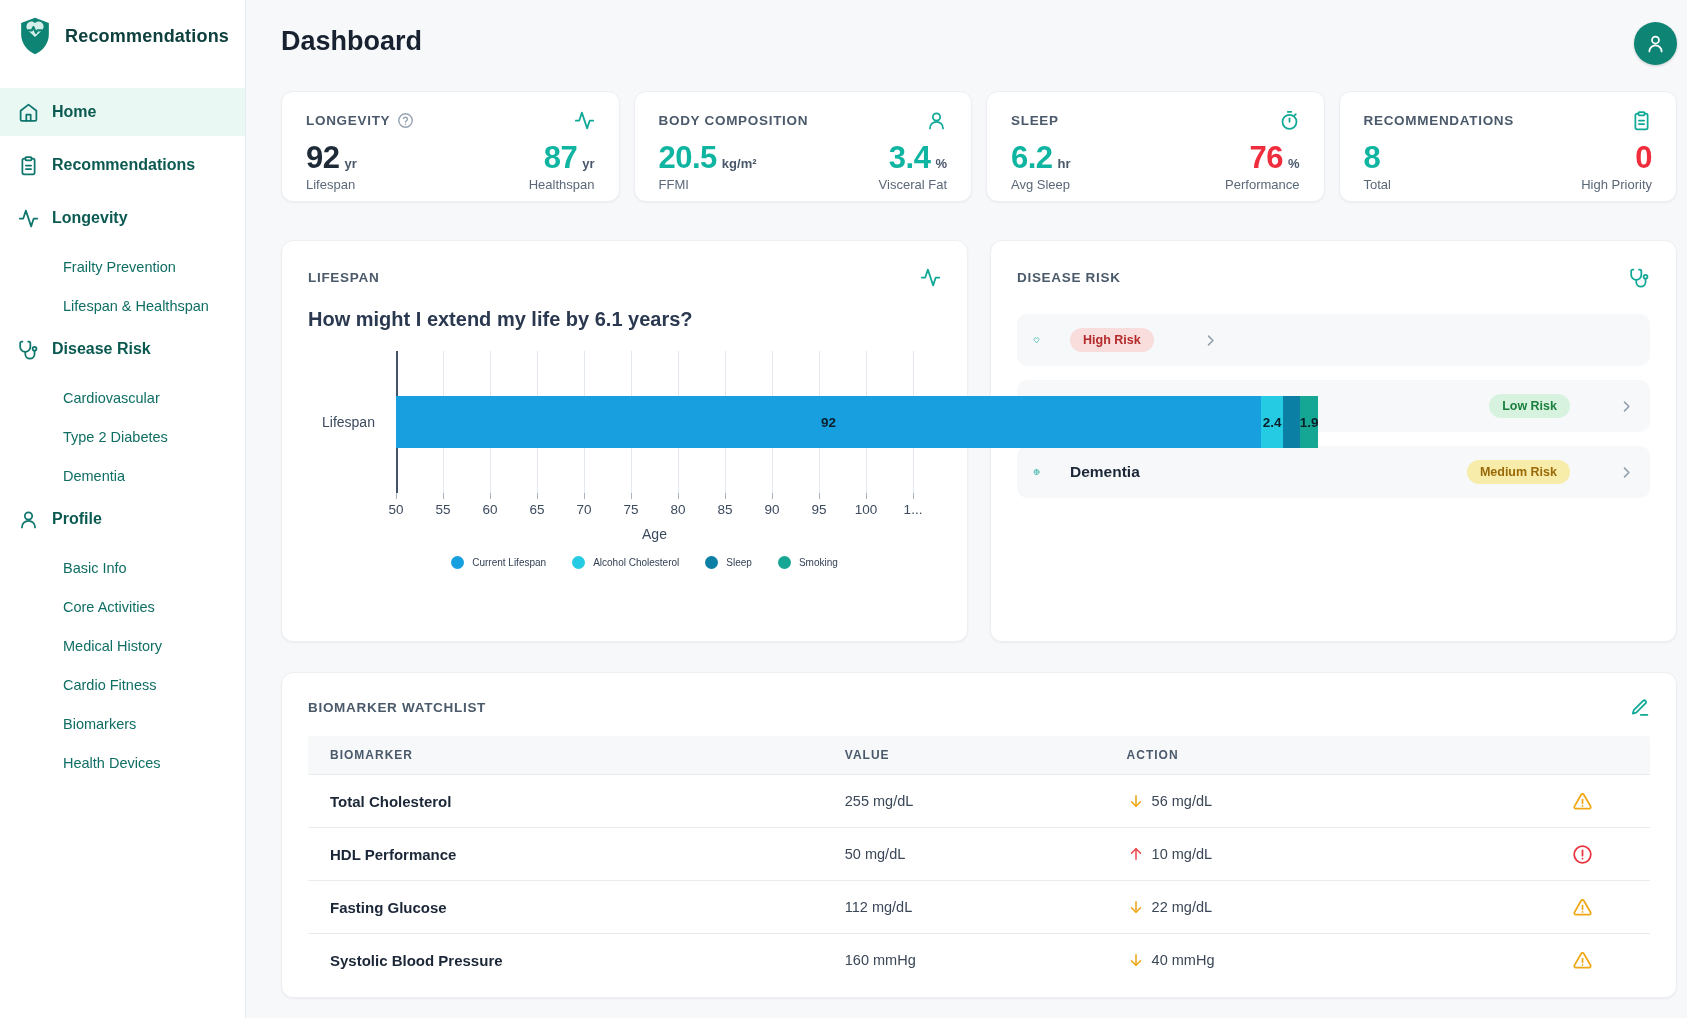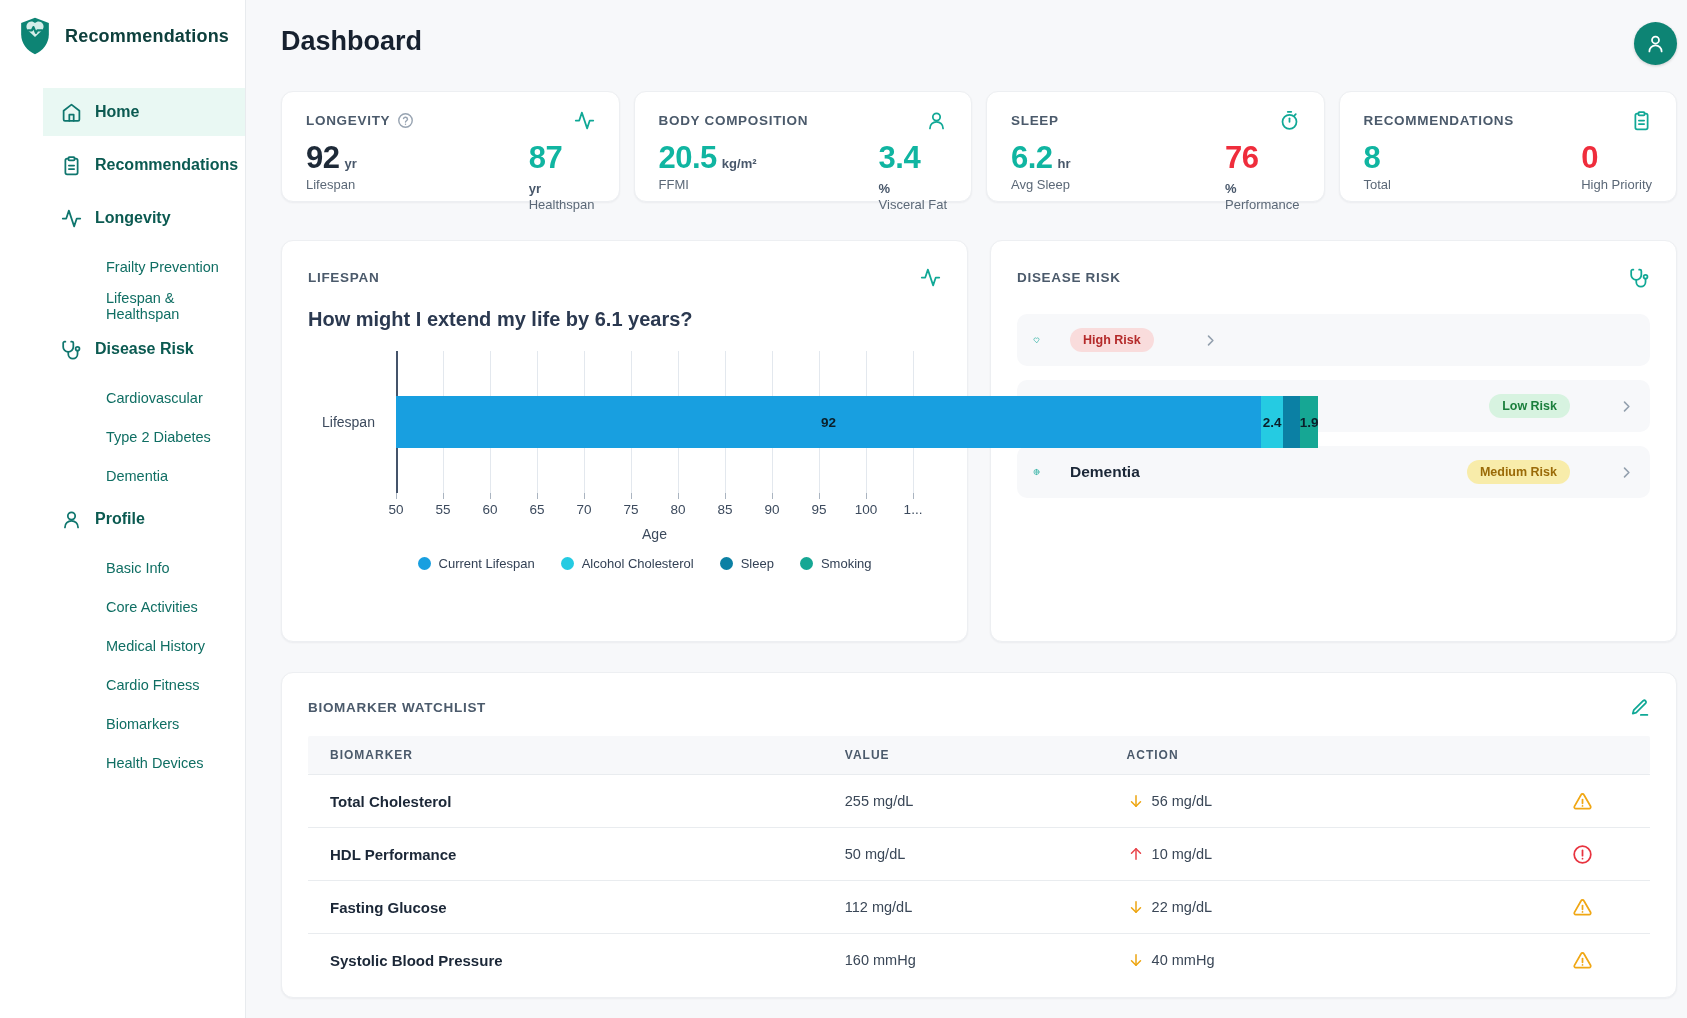--- a/index.html
+++ b/index.html
@@ -5,21 +5,21 @@
   * { margin:0; padding:0; box-sizing:border-box; }
   html,body { width:1687px; height:1018px; }
   body { font-family:"Liberation Sans", "DejaVu Sans", sans-serif; background:#f7f8fa; color:#1e293b; }
   .page { width:1687px; height:1018px; display:flex; overflow:hidden; }
 
   
   .sidebar { width:246px; min-width:246px; background:#ffffff; border-right:1px solid #e8ebee; height:100%; }
   .logo-row { display:flex; align-items:center; gap:11px; padding:16px 16px 14px 16px; cursor:pointer; }
   .logo-badge { width:38px; height:40px; display:flex; align-items:center; justify-content:center; }
   .logo-text { font-size:18px; font-weight:800; color:#0e403d; letter-spacing:.2px; }
-  .nav { margin-top:18px;padding-left:43px; }
+  .nav { margin-top:18px; }
   .nav-item { display:flex; align-items:center; gap:13px; height:48px; padding:0 16px 0 18px;
               font-size:16px; font-weight:700; color:#0b5a51; cursor:pointer; margin-bottom:5px; }
   .nav-item.active { background:#e9f8f3; }
   .nav-item .ic { width:21px; height:21px; color:#0f766e; }
   .nav-sub { display:flex; align-items:center; height:39px; padding-left:63px; font-size:14.5px;
              font-weight:500; color:#0f6e63; cursor:pointer; }
 
   
   .main { flex:1; padding:22px 10px 0 35px; overflow:hidden; }
   .topbar { display:flex; align-items:flex-start; justify-content:space-between; height:64px; }
@@ -33,21 +33,21 @@
   .card-label { font-size:13.5px; font-weight:700; color:#4b5a6b; letter-spacing:.7px; display:flex; align-items:center; gap:7px; }
   .card-head .ic { width:21px; height:21px; color:#10a896; }
   .help-ic { width:17px; height:17px; color:#98a4b2; cursor:pointer; }
 
   
   .stats { display:grid; grid-template-columns:repeat(4,1fr); gap:14px; margin-top:5px; }
   .stat-card { height:111px; padding:18px 24px 0 24px; }
   .stat-vals { display:flex; justify-content:space-between; margin-top:9px; }
   .metric.right { text-align:right; }
   .metric-line { display:flex; align-items:baseline; gap:5px; }
-  .metric.right .metric-line { justify-content:flex-end;flex-direction:column; }
+  .metric.right .metric-line { justify-content:flex-end; }
   .metric-value { font-size:31px; font-weight:800; letter-spacing:-.5px; }
   .metric-unit { font-size:13px; font-weight:600; color:#48576a; }
   .metric-cap { font-size:13px; color:#5b6877; margin-top:1px; }
 
   
   .row2 { display:grid; grid-template-columns:687px 687px; gap:22px; margin-top:38px; }
   .row2 .card { height:402px; padding:26px; }
   .question { font-size:20px; font-weight:700; color:#2b3950; margin-top:20px; }
 
   
@@ -58,21 +58,21 @@
   .gridline { position:absolute; top:0; bottom:0; width:1px; background:#e3e8ee; }
   .gridline.axis { background:#44536a; width:1.5px; }
   .tickstub { position:absolute; bottom:-6px; height:6px; width:1px; background:#aab4c0; }
   .bar { position:absolute; left:0; right:0; top:45px; height:52px; }
   .seg { position:absolute; top:0; height:100%; display:flex; align-items:center; justify-content:center; }
   .seg-label { font-size:13.5px; font-weight:700; color:#0b1f2a; white-space:nowrap; }
   .ticklabels { position:relative; height:20px; margin-top:9px; margin-right:28px; margin-left:88px; }
   .ticklabel { position:absolute; transform:translateX(-50%); font-size:13.5px; color:#3c4a5d; top:0; }
   .xlab { text-align:center; font-size:14px; color:#3c4a5d; margin-top:4px; padding-left:60px; }
   .legend { display:flex; justify-content:center; gap:26px; margin-top:14px; padding-left:40px; }
-  .legend-item { display:flex; align-items:center; gap:8px; font-size:13px; color:#334155; }
+  .legend-item { display:flex; align-items:center; gap:8px; font-size:10px; color:#334155; }
   .legend-dot { width:13px; height:13px; border-radius:50%; }
 
   
   .disease-rows { margin-top:26px; }
   .disease-row { display:flex; align-items:center; background:#f7f8fa; border-radius:10px; height:52px;
                  padding:0 14px 0 16px; margin-bottom:14px; cursor:pointer; }
   .disease-row .d-ic { width:22px; height:22px; color:#12a796; margin-right:15px; }
   .disease-name { flex:1; font-size:15.5px; font-weight:600; color:#1b2737; }
   .badge { font-size:12.5px; font-weight:700; padding:5px 13px; border-radius:999px; white-space:nowrap; }
   .badge.high { background:#f9dcdc; color:#b42a2a; }

